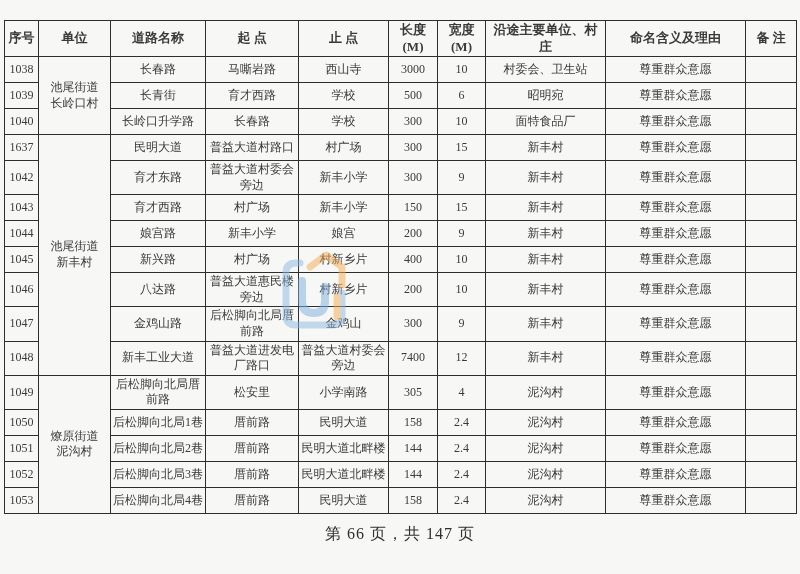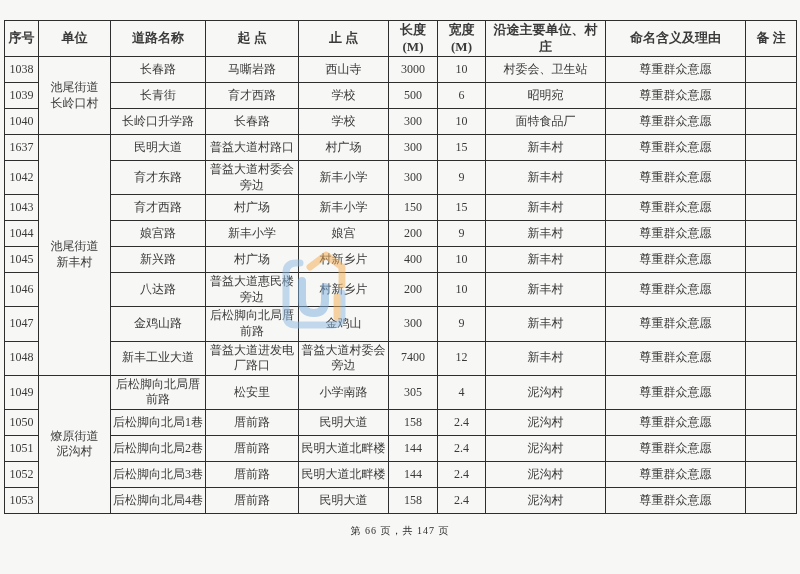--- a/index.html
+++ b/index.html
@@ -33,21 +33,21 @@
     font-weight: bold;
     font-size: 13px;
     height: 36px;
     white-space: pre-line;
     line-height: 1.25;
   }
   .roads td { height: 26px; }
   .roads td.unit-cell { white-space: pre-line; }
   .page-footer {
     text-align: center;
-    font-size: 10px;
+    font-size: 16px;
     margin-top: 10px;
     letter-spacing: 1px;
     color: #2f2f2f;
   }
   .watermark {
     position: absolute;
     left: 280px; top: 251px;
     display: flex;
     align-items: flex-start;
     opacity: 0.5;

